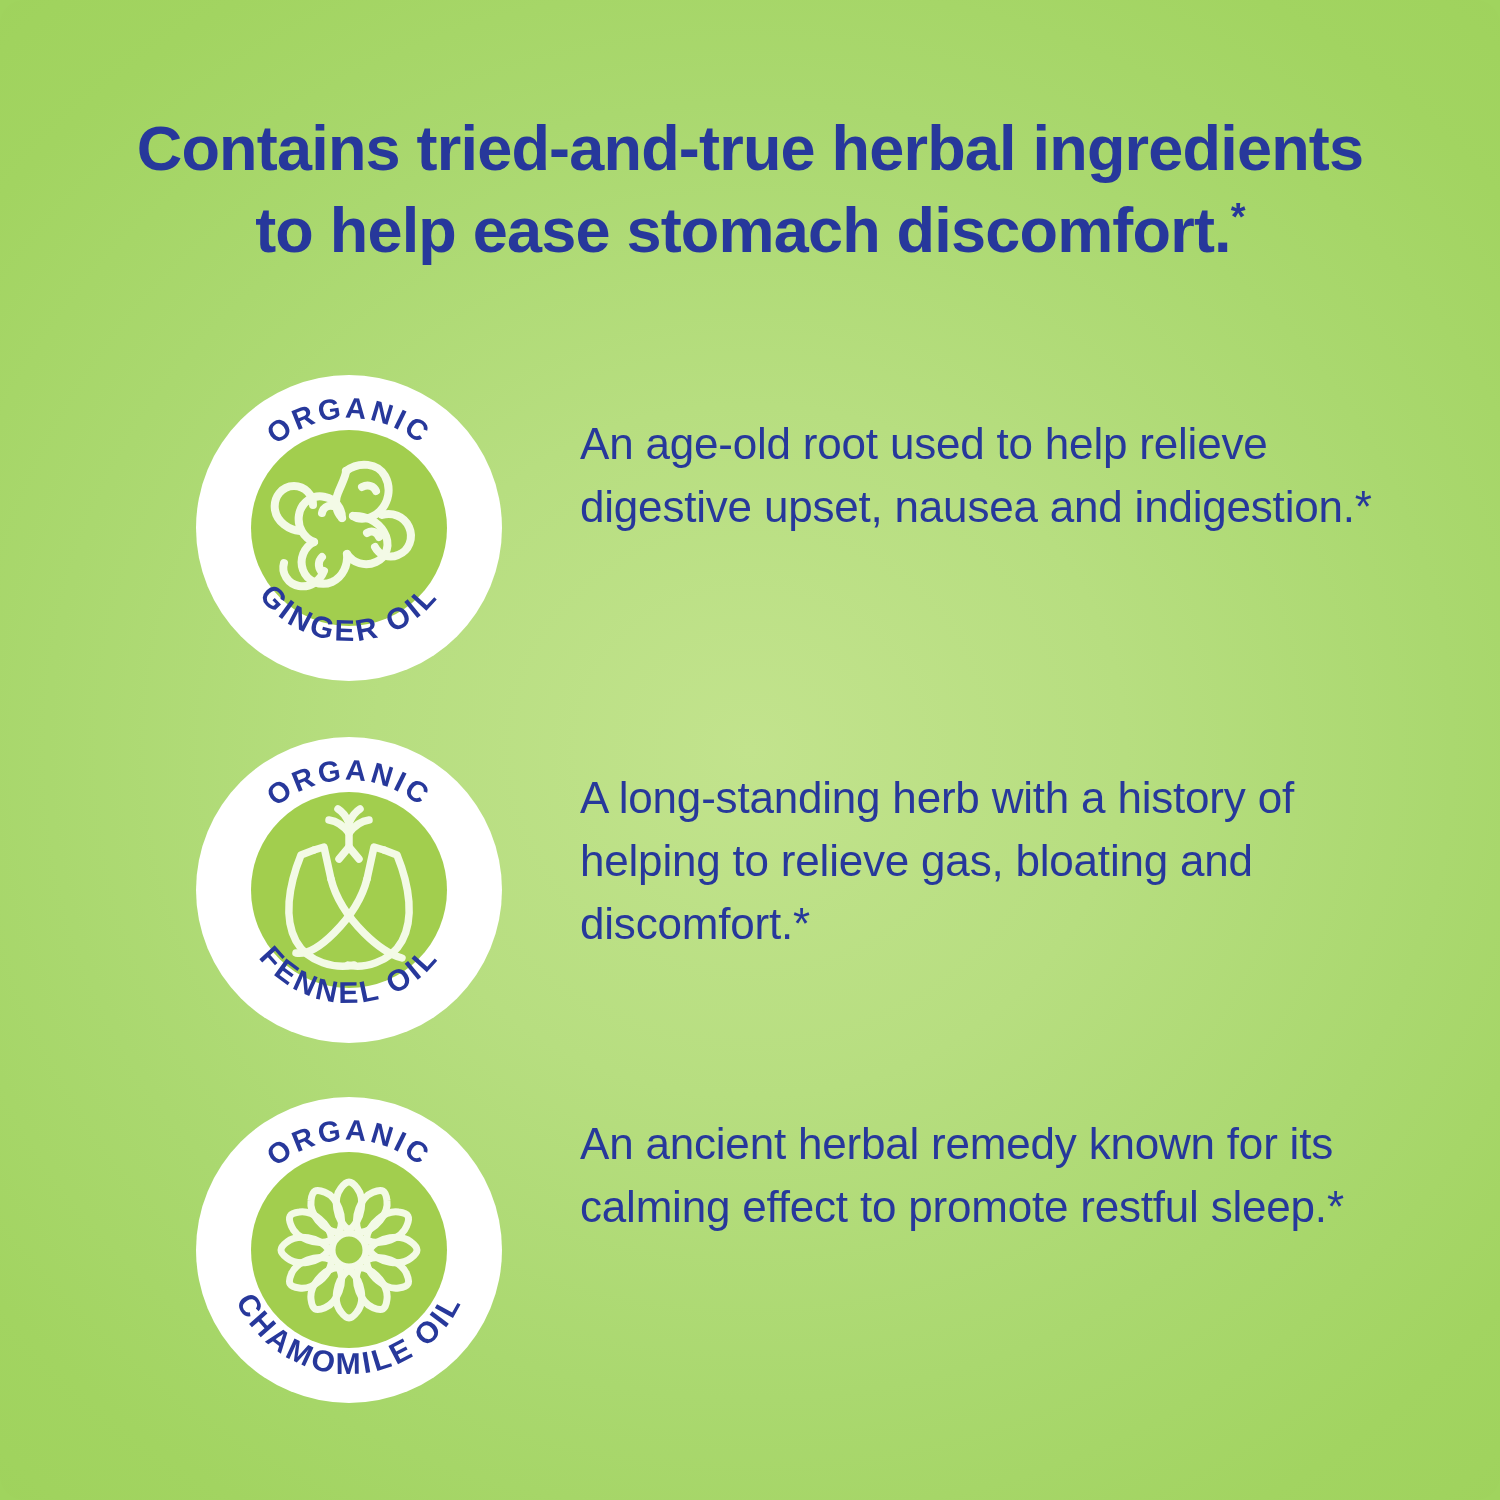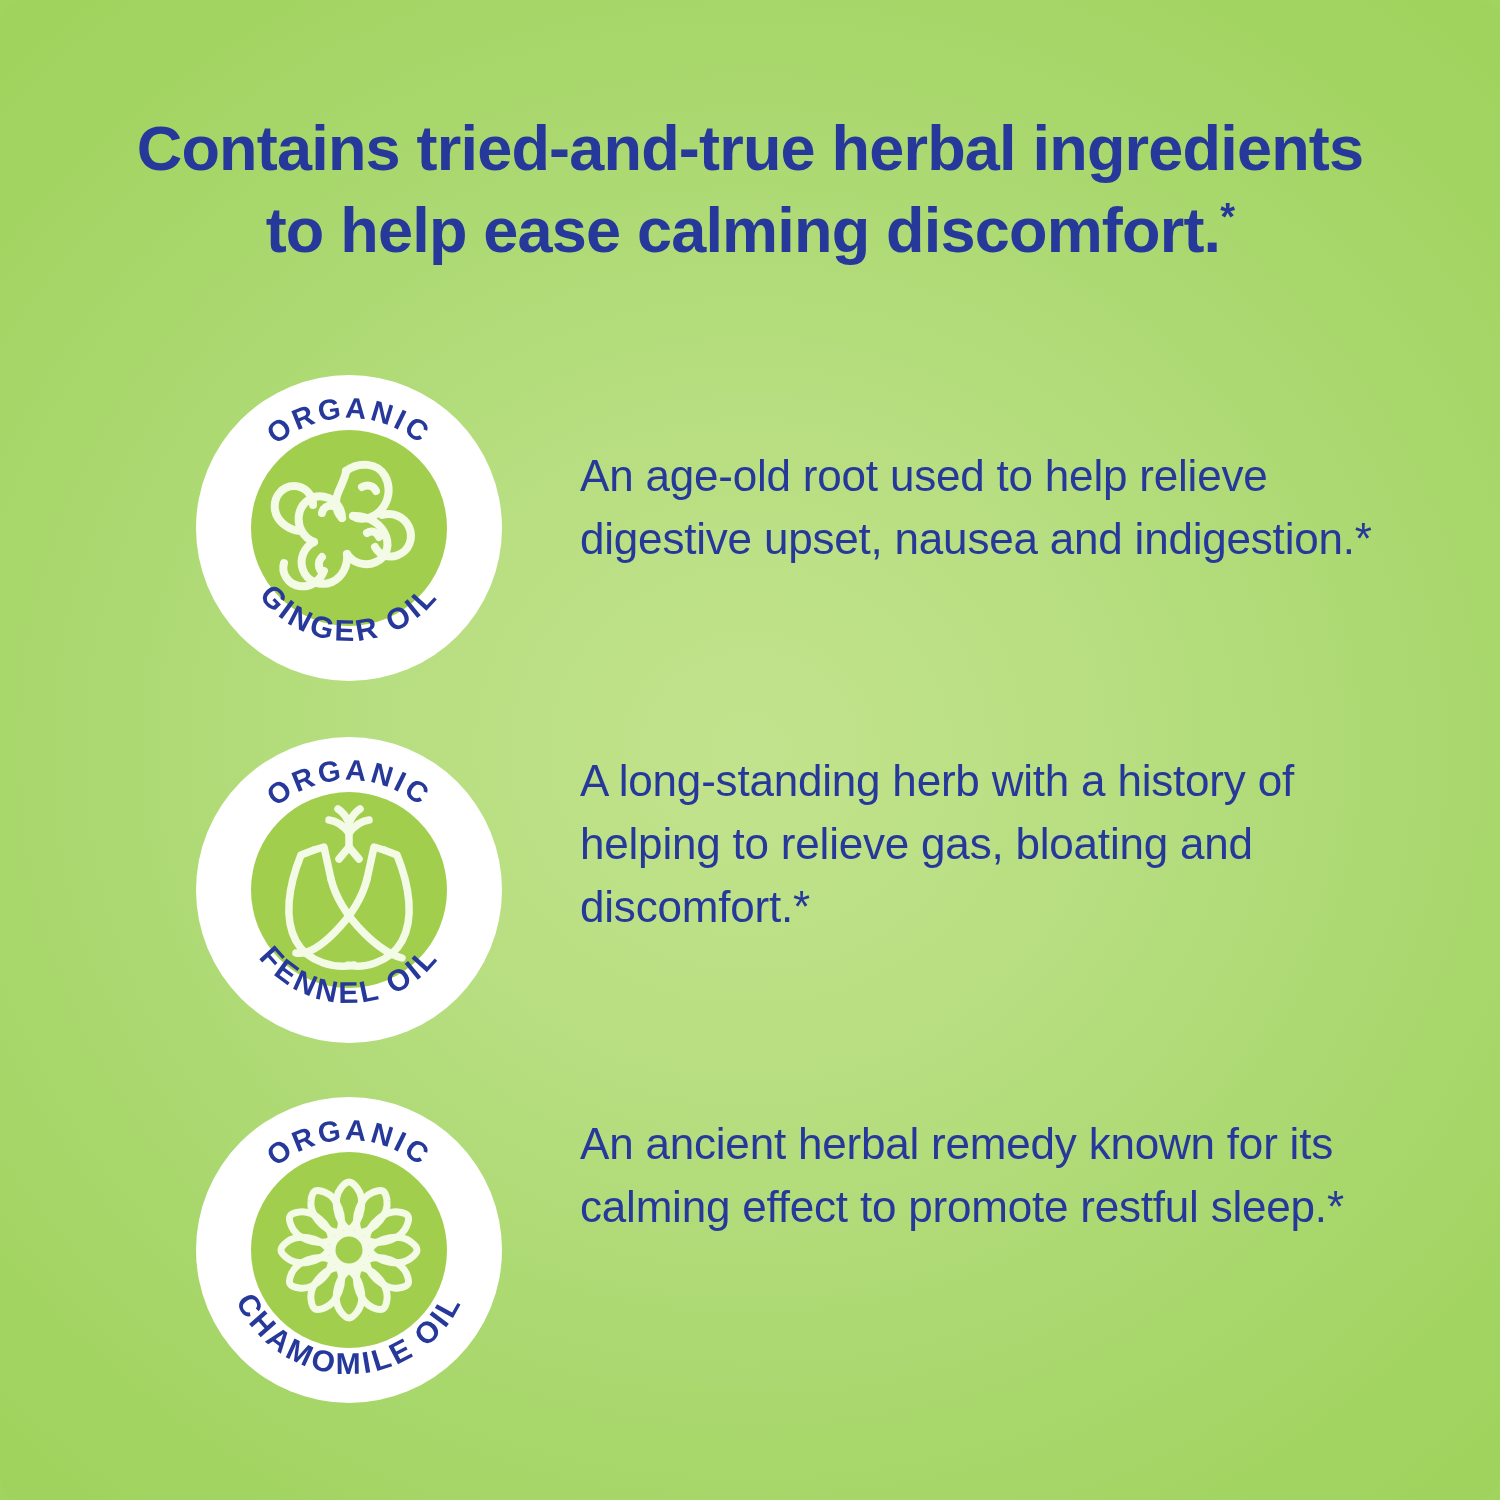--- a/index.html
+++ b/index.html
@@ -70,32 +70,32 @@
   .desc {
     position: absolute;
     left: 580px;
     width: 830px;
     color: #27389B;
     font-size: 44px;
     font-weight: normal;
     line-height: 1.43;
     letter-spacing: -0.2px;
   }
-  #desc-0 { top: 38px; margin-top: 32px; }
-  #desc-1 { top: 13px; }
+  #desc-0 { top: 38px; }
+  #desc-1 { top: 30px; }
   #desc-2 { top: 16px; }
 </style>
 </head>
 <body>
 
 <div id="page">
 
   <div class="headline">
     <span>Contains tried-and-true herbal ingredients</span><br>
-    <span>to help ease calming discomfort.</span><span class="star">*</span>
+    <span>to help ease stomach discomfort.</span><span class="star">*</span>
   </div>
 
   <div class="row" id="row-0">
     <div class="badge-wrap">
       <svg class="badge-svg" viewBox="0 0 306 306">
         <defs>
           <path id="arcTop0" d="M 43,153 A 110,110 0 0 1 263,153" fill="none"></path>
           <path id="arcBot0" d="M 40,153 A 113,113 0 0 0 266,153" fill="none"></path>
         </defs>
         <circle cx="153" cy="153" r="153" fill="#FFFFFF"></circle>

